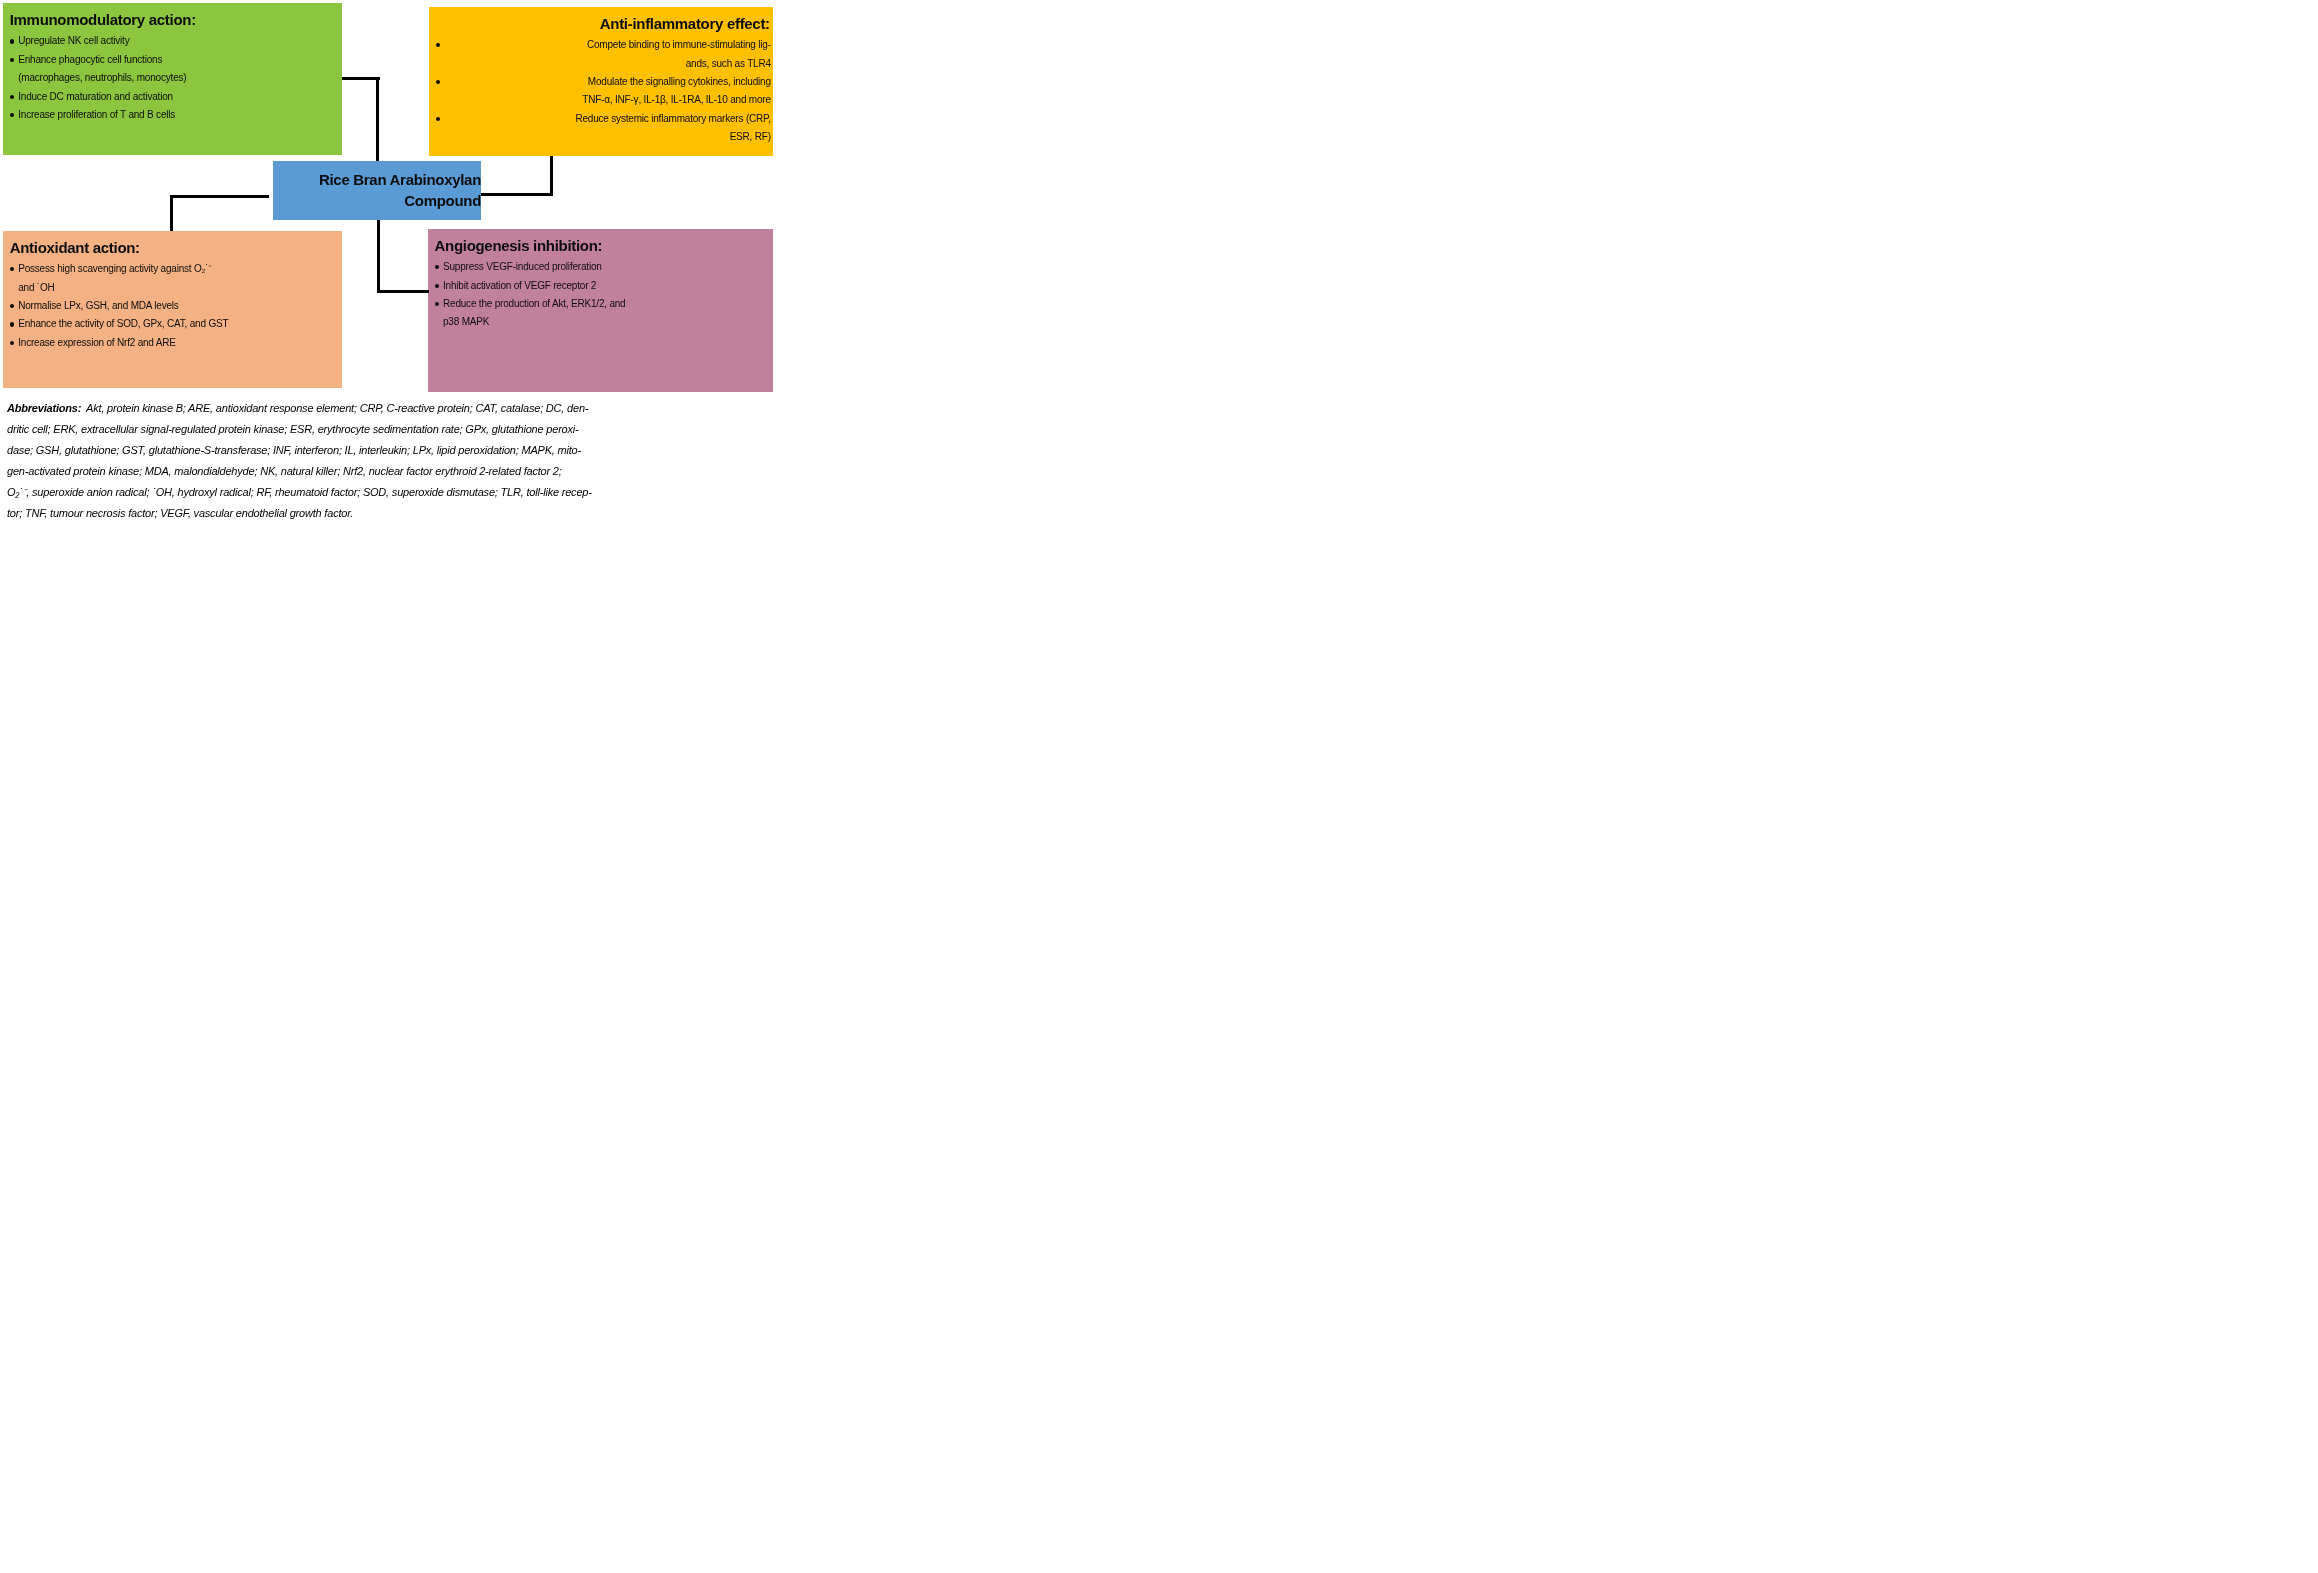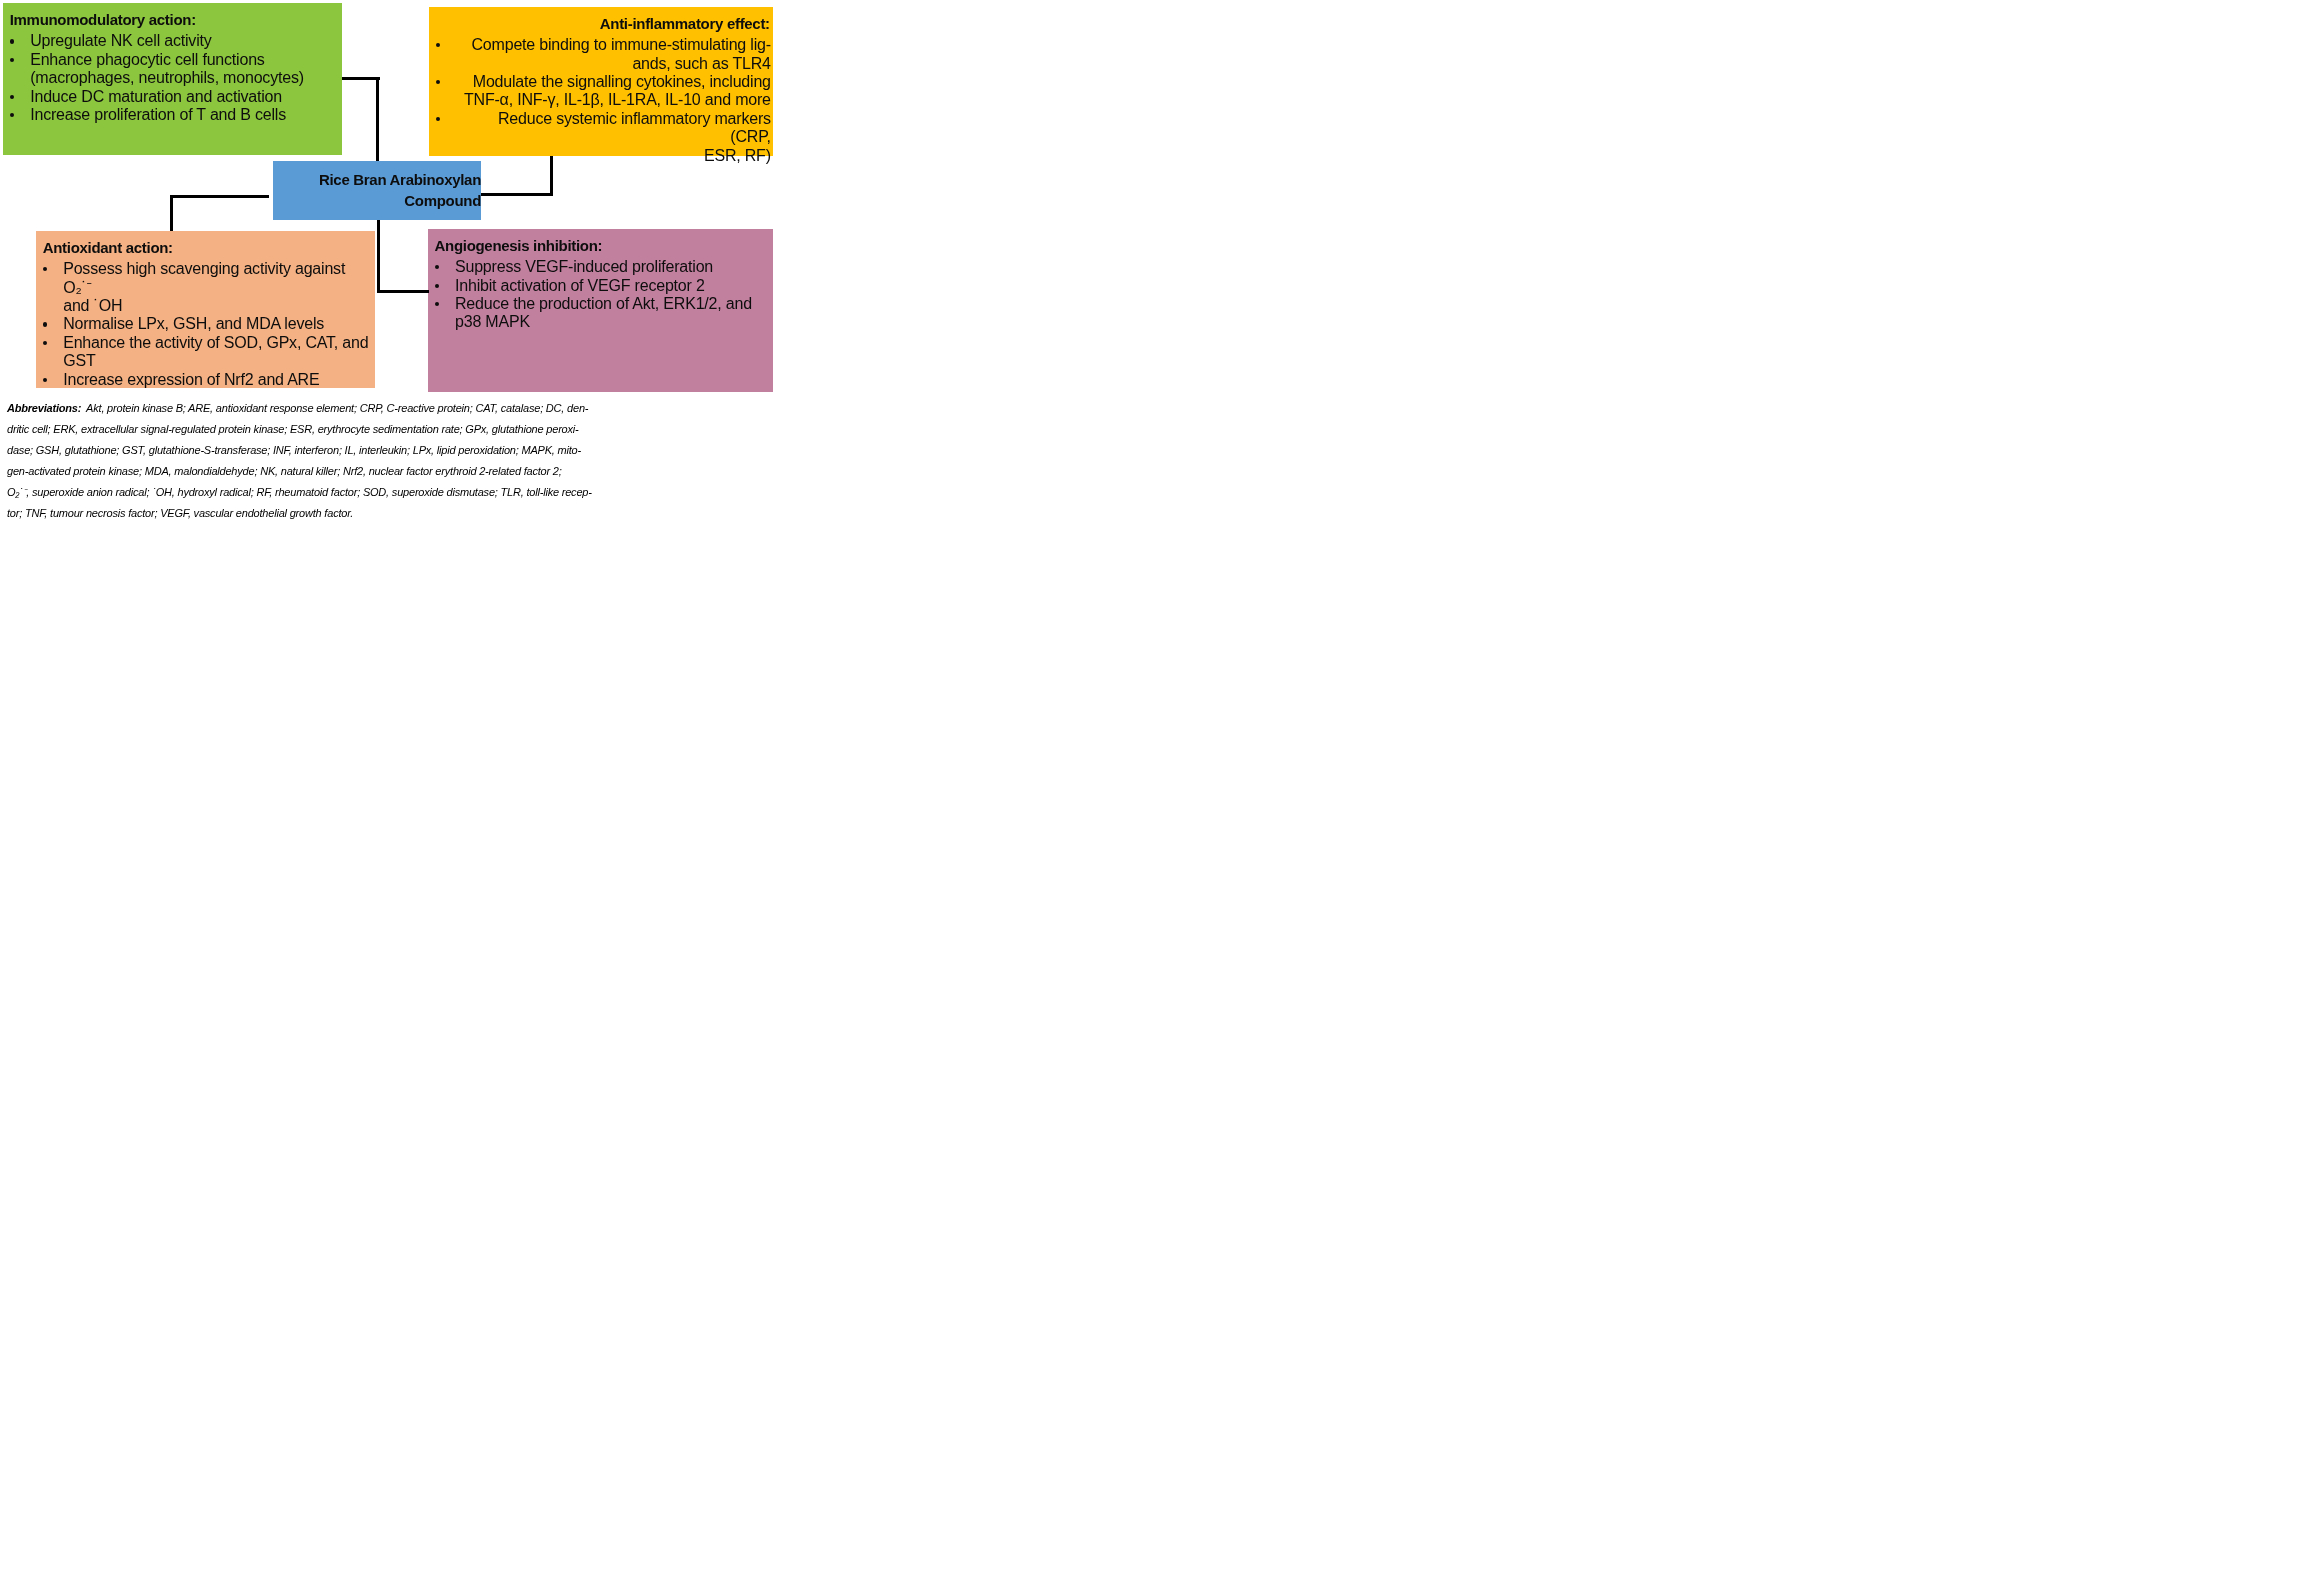--- a/index.html
+++ b/index.html
@@ -28,39 +28,39 @@
     line-height: 19.4px;
     white-space: pre-line;
   }
   ul.bullets {
     list-style: none;
     margin: 2.2px 0 0 0;
     padding: 0 2.2px 0 0;
   }
   ul.bullets li {
     position: relative;
-    padding-left: 27px;
-    font-size: 16px;
+    padding-left: 15px;
+    font-size: 10px;
     line-height: 18.4px;
     letter-spacing: -0.2px;
     white-space: pre-line;
   }
   ul.bullets li::before {
     content: "";
     position: absolute;
     left: 6.5px;
     top: 7px;
     width: 4.3px;
     height: 4.3px;
     border-radius: 50%;
     background: #0d0d0d;
   }
   #box-immuno   { left: 3.2px;   top: 3.2px;   width: 339px; height: 152px; }
   #box-antiinfl { left: 429px; top: 7px;  width: 344px; height: 149px; }
-  #box-antiox   { left: 3.2px;   top: 231px; width: 339px; height: 157px; margin-left: 33px; }
+  #box-antiox   { left: 3.2px;   top: 231px; width: 339px; height: 157px; }
   #box-angio    { left: 428px; top: 229px; width: 345px; height: 163px; }
   #center-box {
     position: absolute;
     left: 273px; top: 161px; width: 208px; height: 59px;
     box-sizing: border-box;
     text-align: right;
   }
   #center-box .center-title {
     font-size: 15px;
     font-weight: 700;

